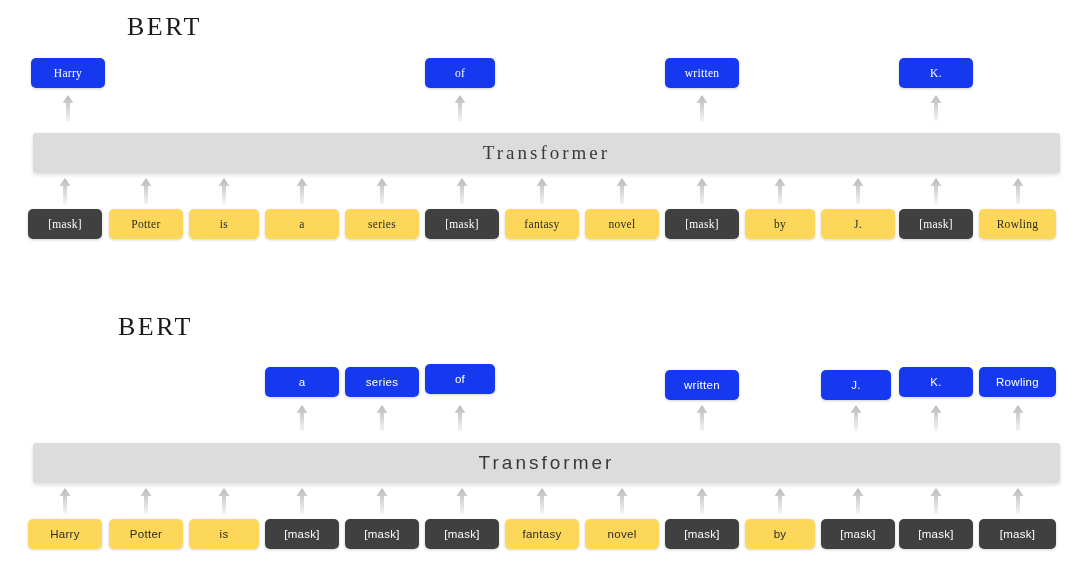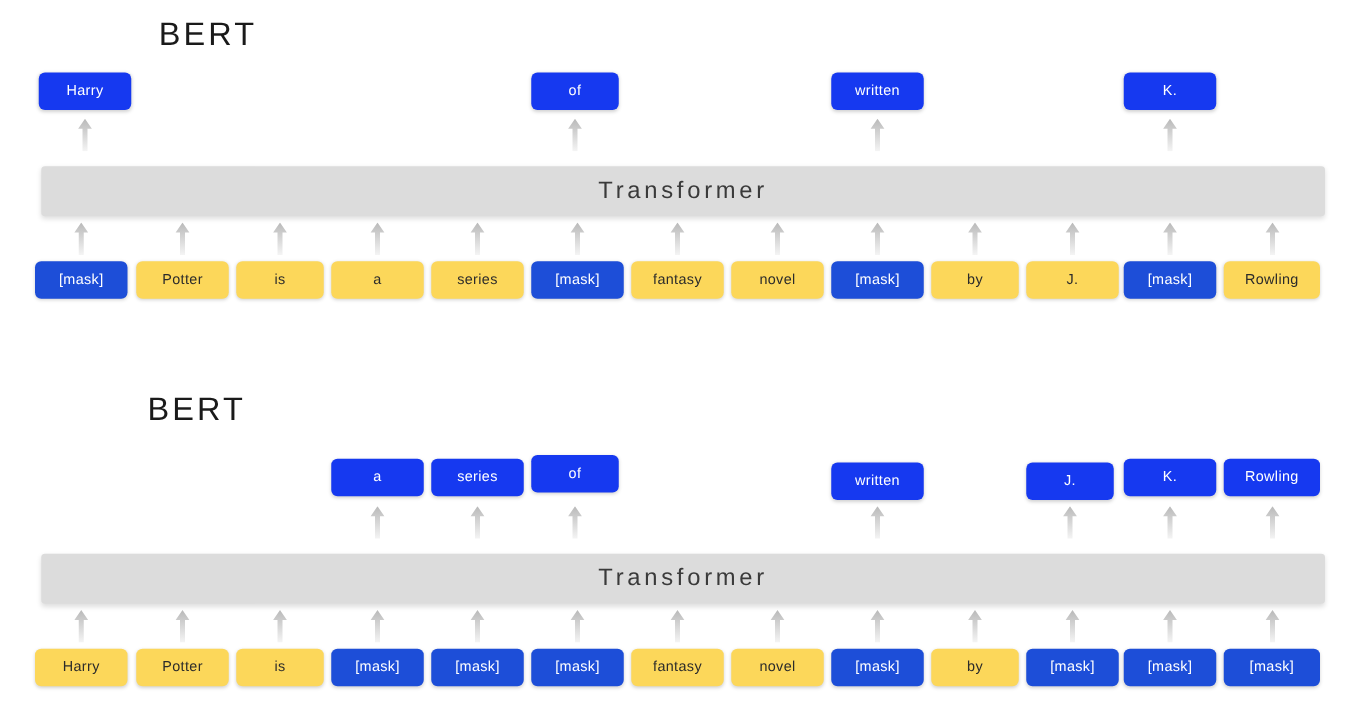--- a/index.html
+++ b/index.html
@@ -4,21 +4,21 @@
 <style>
   * { box-sizing: border-box; margin: 0; padding: 0; }
   html, body {
     width: 1080px; height: 570px;
     background: #ffffff;
     font-family: "Liberation Sans", sans-serif;
     overflow: hidden;
   }
   .page { position: relative; width: 1080px; height: 570px; }
 
-  .section { position: absolute; left: 0; width: 1080px; }
+  .section { position: absolute; left: 0; width: 1080px; font-family: Liberation Serif, serif; }
   #bert-section  { top: 0px;   height: 285px; }
   #ernie-section { top: 290px; height: 280px; }
 
   .model-title {
     position: absolute;
     font-size: 26px;
     letter-spacing: 2.5px;
     color: #1a1a1a;
     font-weight: 400;
     white-space: nowrap;
@@ -33,21 +33,21 @@
     border-radius: 5px;
     display: flex;
     align-items: center;
     justify-content: center;
     font-size: 11.5px;
     letter-spacing: 0.3px;
     white-space: nowrap;
     box-shadow: 0 1px 3px rgba(0,0,0,0.18);
   }
   .token.vis  { background: #fcd75a; color: #2b2b2b; }
-  .token.mask { background: #1d4ed8; color: #ffffff; }
+  .token.mask { background: #404040; color: #ffffff; }
   .token.out  { background: #1639f0; color: #ffffff; }
 
   
   .transformer {
     position: absolute;
     left: 33px; width: 1027px; height: 40px;
     background: #dcdcdc;
     border-radius: 3px;
     display: flex;
     align-items: center;

